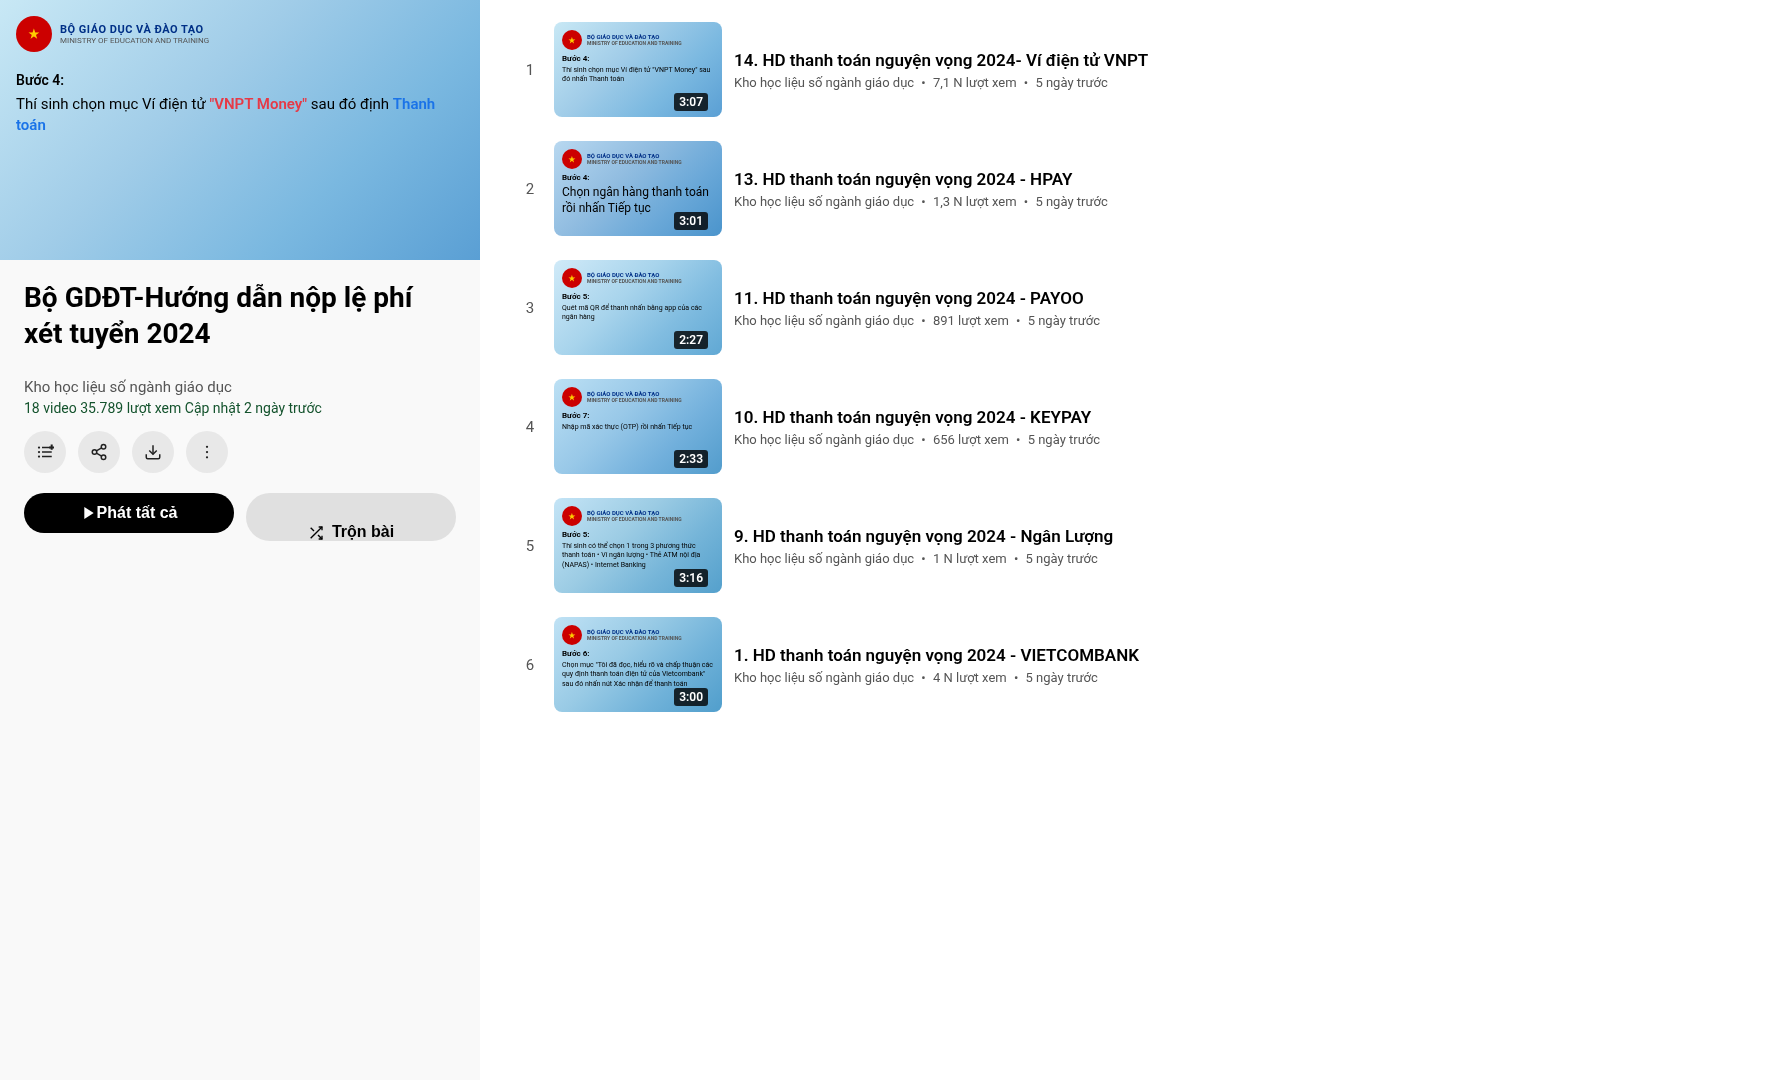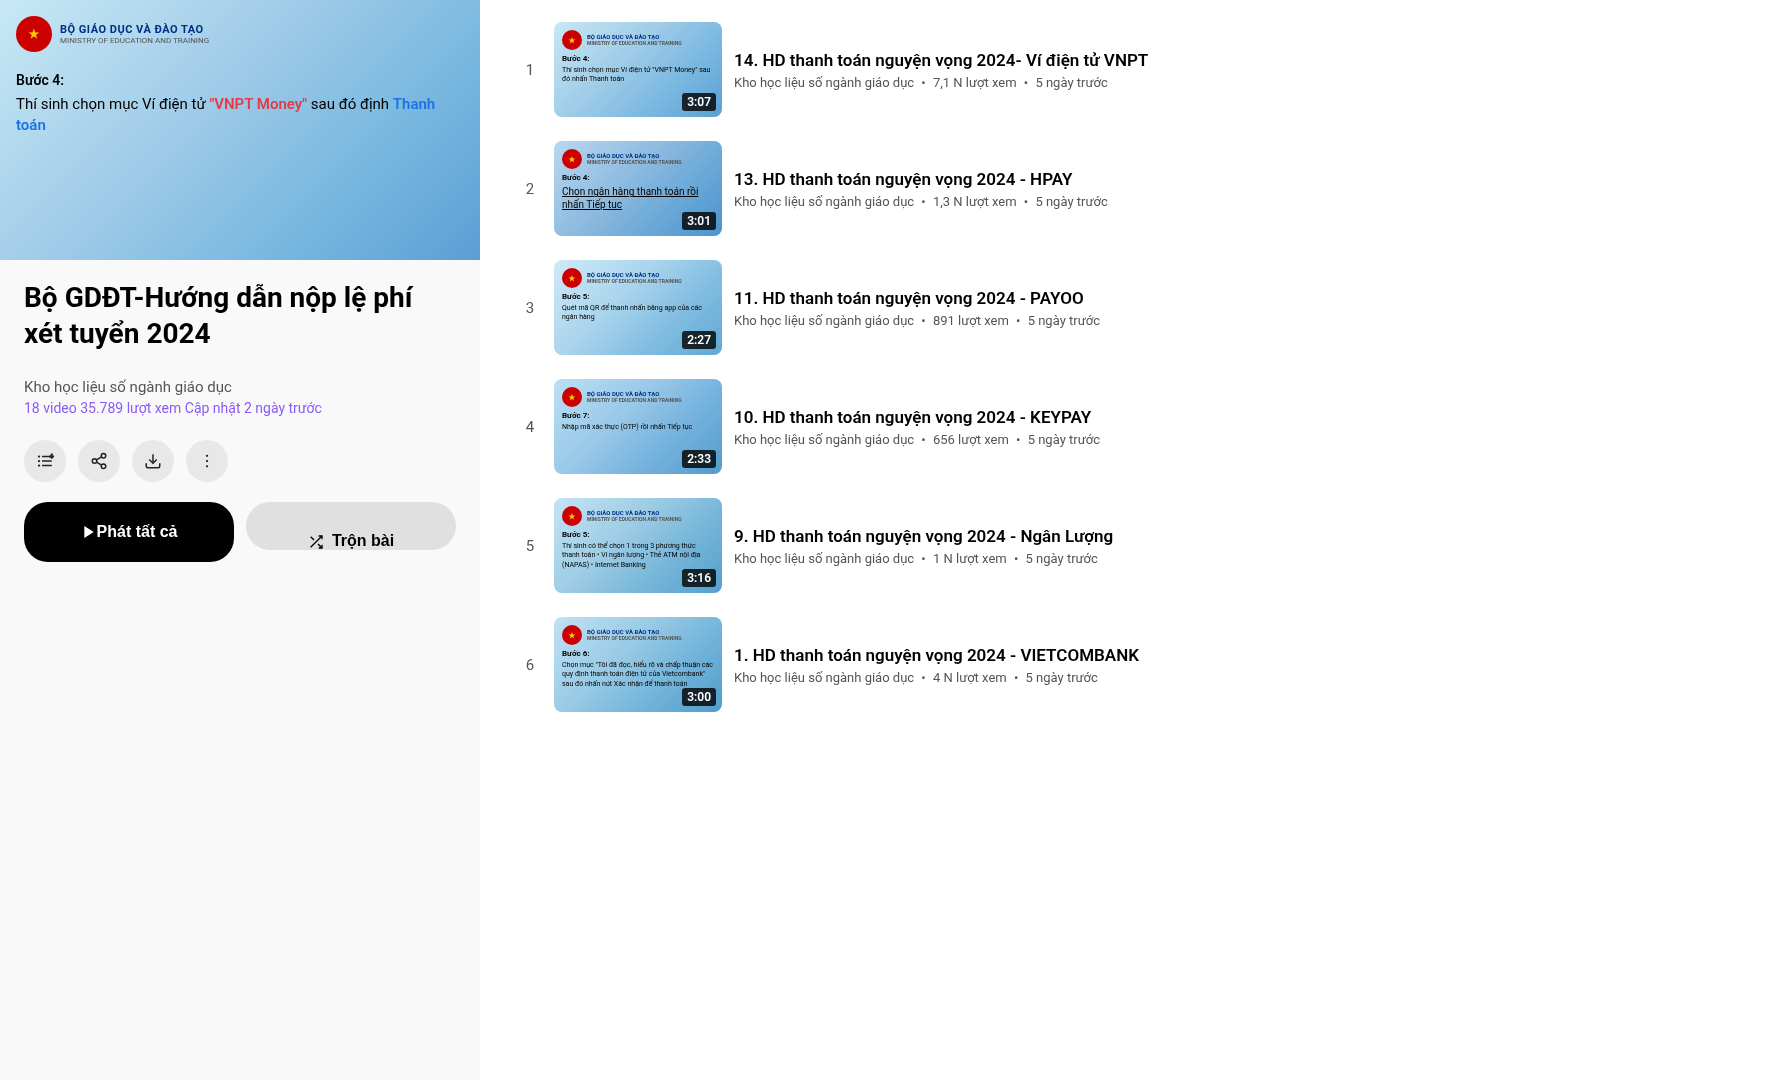--- a/index.html
+++ b/index.html
@@ -108,22 +108,22 @@
     }
 
     .channel-name {
       font-size: 15px;
       color: #555;
       margin-bottom: 4px;
     }
 
     .meta-info {
       font-size: 14px;
-      color: #8b5cf6;
-      margin-bottom: 24px;
+      color: #14532d;
+      margin-bottom: 15px;
     }
 
     .action-icons {
       display: flex;
       gap: 12px;
       margin-bottom: 20px;
     }
 
     .icon-btn {
       width: 42px;
@@ -139,21 +139,21 @@
       color: #222;
     }
 
     .play-buttons {
       display: flex;
       gap: 12px;
     }
 
     .btn-play-all {
       flex: 1;
-      height: 60px;
+      height: 40px;
       background: #000;
       color: #fff;
       border: none;
       border-radius: 24px;
       font-size: 16px;
       font-weight: 600;
       cursor: pointer;
       display: flex;
       align-items: center;
       justify-content: center;
@@ -252,21 +252,21 @@
 
     .thumb-text {
       font-size: 7px;
       color: #000;
       line-height: 1.3;
     }
 
     .duration-badge {
       position: absolute;
       bottom: 6px;
-      right: 6px;
+      right: 14px;
       background: rgba(0,0,0,0.8);
       color: #fff;
       font-size: 12px;
       font-weight: 600;
       padding: 2px 5px;
       border-radius: 3px;
     }
 
     .video-meta {
       flex: 1;
@@ -420,21 +420,21 @@
                   <circle cx="11" cy="11" r="10" fill="#c00"></circle>
                   <text x="11" y="15" text-anchor="middle" font-size="12" fill="#ffcc00" font-weight="bold">★</text>
                 </svg>
           </div>
           <div class="thumb-logo-text">
             <div style="font-size:6px;font-weight:700;color:#003087;">BỘ GIÁO DỤC VÀ ĐÀO TẠO</div>
             <div style="font-size:5px;color:#555;">MINISTRY OF EDUCATION AND TRAINING</div>
           </div>
         </div>
         <div class="thumb-text" style="font-weight:700;color:#000;font-size:8px;margin-bottom:2px;">Bước 4:</div>
-        <div class="thumb-text" style="font-size:10px;color:#000;text-decoration:underline;">Chọn ngân hàng thanh toán rồi nhấn Tiếp tục</div>
+        <div class="thumb-text" style="font-size:12px;color:#000;">Chọn ngân hàng thanh toán rồi nhấn Tiếp tục</div>
         <div class="duration-badge">3:01</div>
       </div>
     </div>
     <div class="video-meta">
       <div class="video-title">13. HD thanh toán nguyện vọng 2024 - HPAY</div>
       <div class="video-subtitle">Kho học liệu số ngành giáo dục <span class="dot-separator">•</span> 1,3 N lượt xem <span class="dot-separator">•</span> 5 ngày trước</div>
     </div>
   </div>
       <div class="video-item">
     <div class="video-number">3</div>

